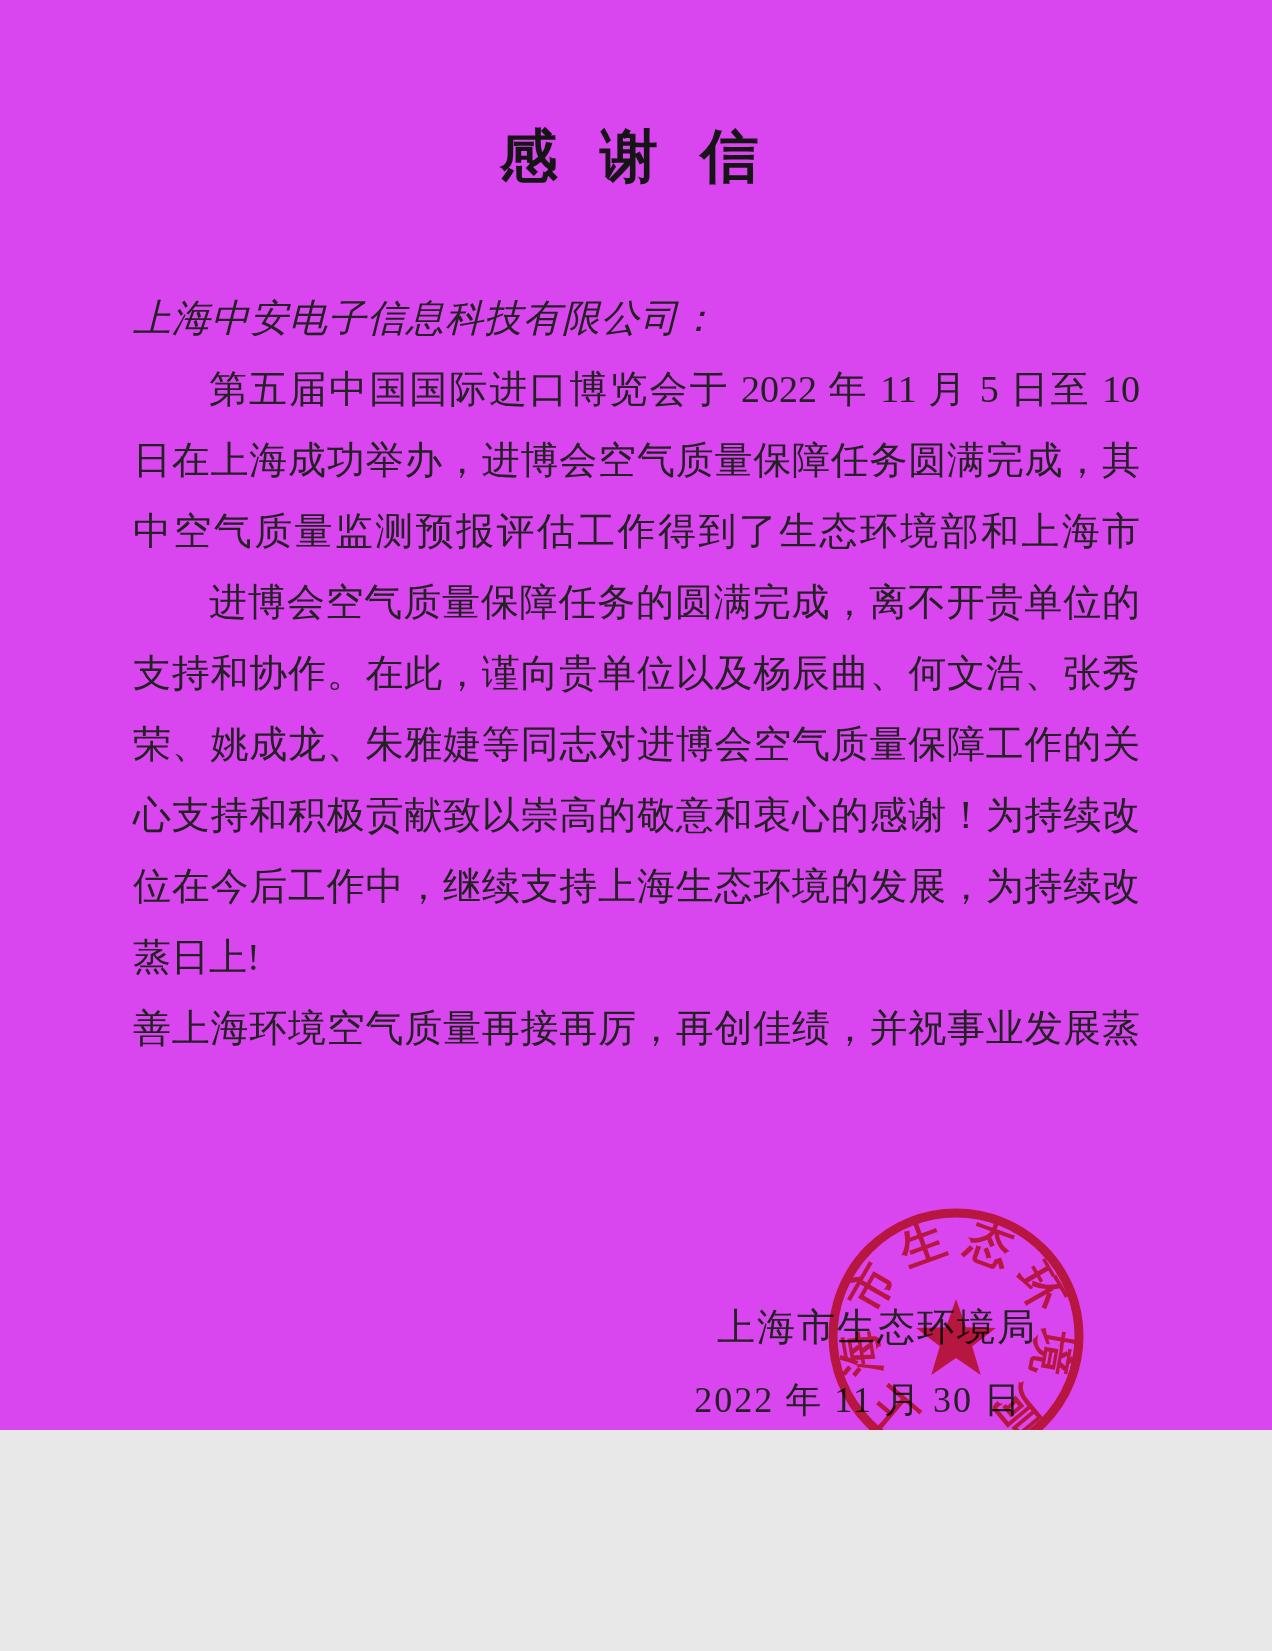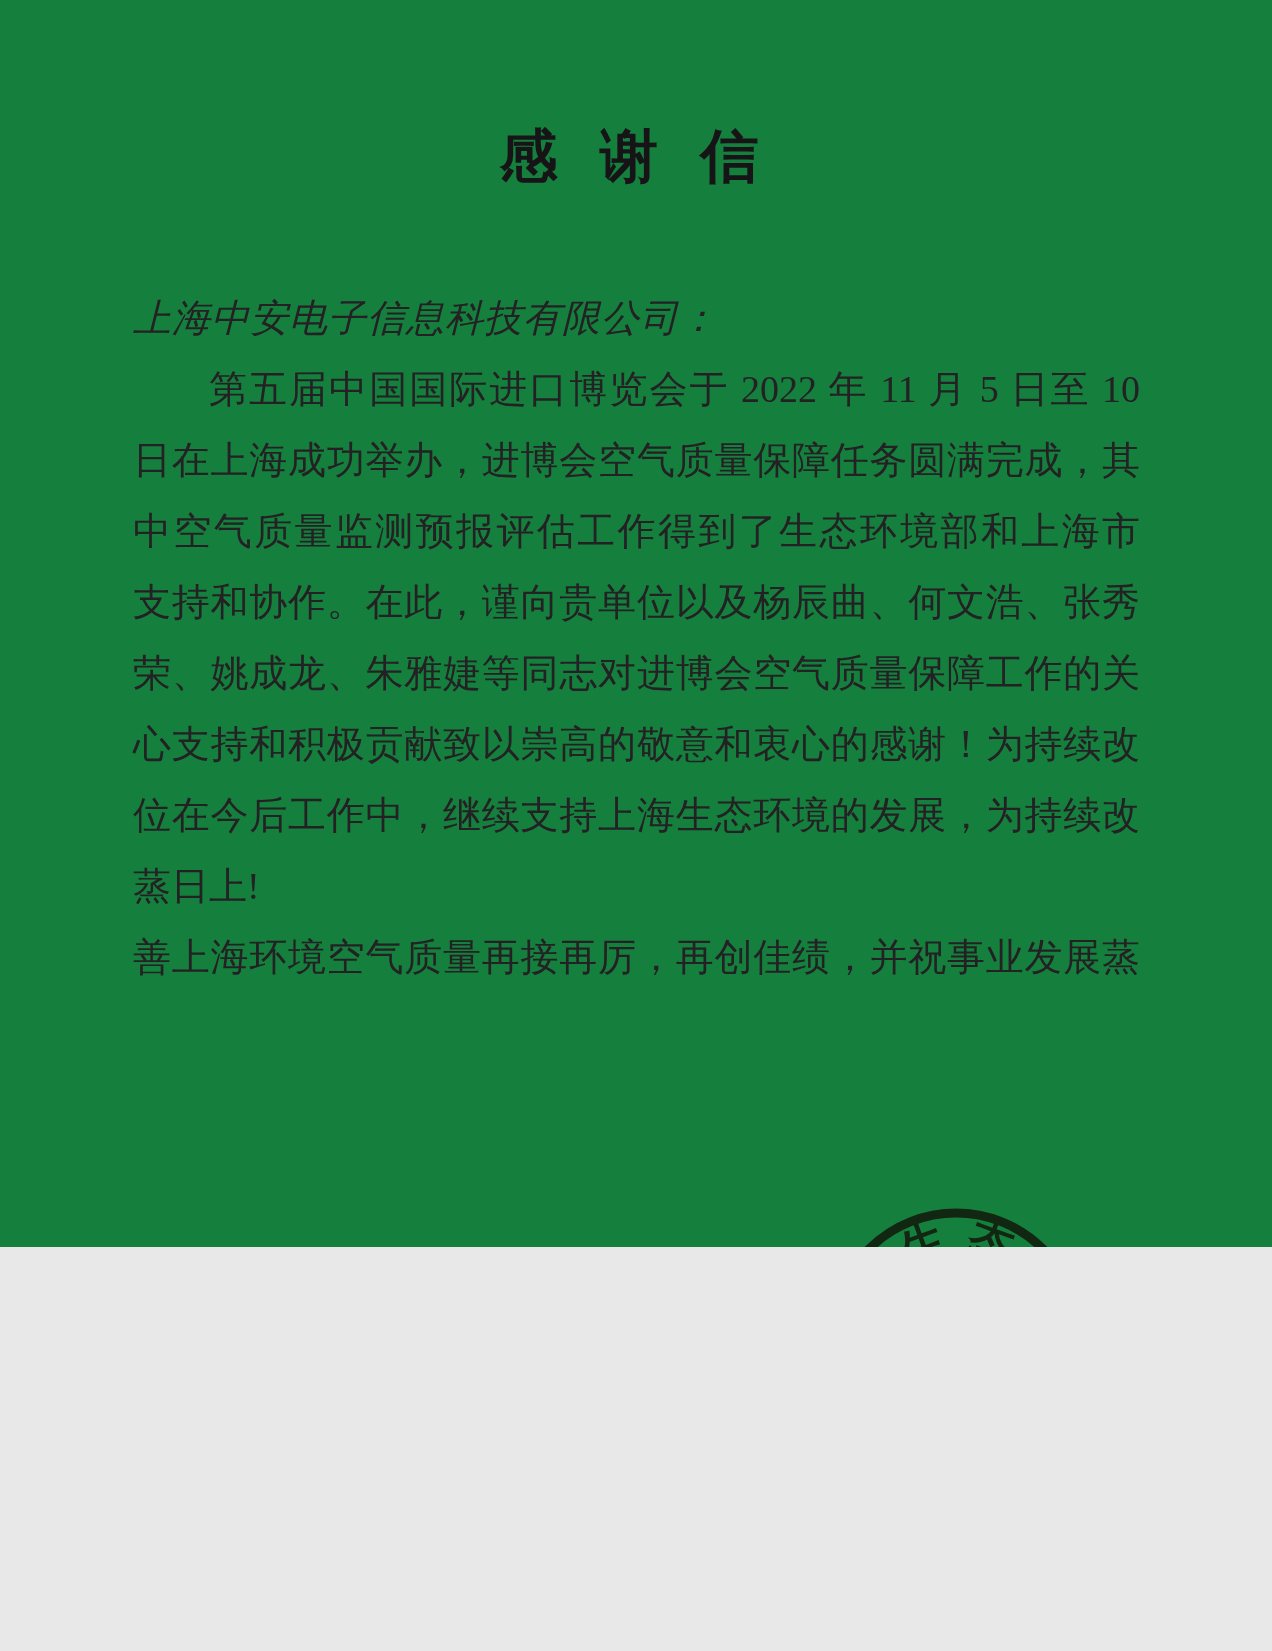--- a/index.html
+++ b/index.html
@@ -4,22 +4,22 @@
 <style>
   * { margin: 0; padding: 0; box-sizing: border-box; }
   html, body { width: 1272px; }
   body {
     font-family: "Liberation Serif", "DejaVu Serif", serif;
     background: #e8e8e8;
   }
   .page {
     position: relative;
     width: 1272px;
-    height: 1247px;
-    background: #15803d;
+    height: 1430px;
+    background: #d946ef;
     color: #1e1c1d;
     overflow: hidden;
   }
   .title {
     position: absolute;
     top: 118px;
     left: 0;
     width: 100%;
     text-align: center;
     font-size: 58px;
@@ -85,20 +85,21 @@
 
 <div class="page">
 
   <div class="title">感 谢 信</div>
 
   <div class="letter-content">
     <div class="line salutation">上海中安电子信息科技有限公司：</div>
     <div class="line j indent">第五届中国国际进口博览会于 2022 年 11 月 5 日至 10</div>
     <div class="line j">日在上海成功举办，进博会空气质量保障任务圆满完成，其</div>
     <div class="line j">中空气质量监测预报评估工作得到了生态环境部和上海市</div>
+    <div class="line j indent">进博会空气质量保障任务的圆满完成，离不开贵单位的</div>
     <div class="line j">支持和协作。在此，谨向贵单位以及杨辰曲、何文浩、张秀</div>
     <div class="line j">荣、姚成龙、朱雅婕等同志对进博会空气质量保障工作的关</div>
     <div class="line j">心支持和积极贡献致以崇高的敬意和衷心的感谢！为持续改</div>
     <div class="line j">位在今后工作中，继续支持上海生态环境的发展，为持续改</div>
     <div class="line">蒸日上!</div>
     <div class="line j">善上海环境空气质量再接再厉，再创佳绩，并祝事业发展蒸</div>
   </div>
 
   <div class="signature">上海市生态环境局</div>
   <div class="date-line">2022 年 11 月 30 日</div>

